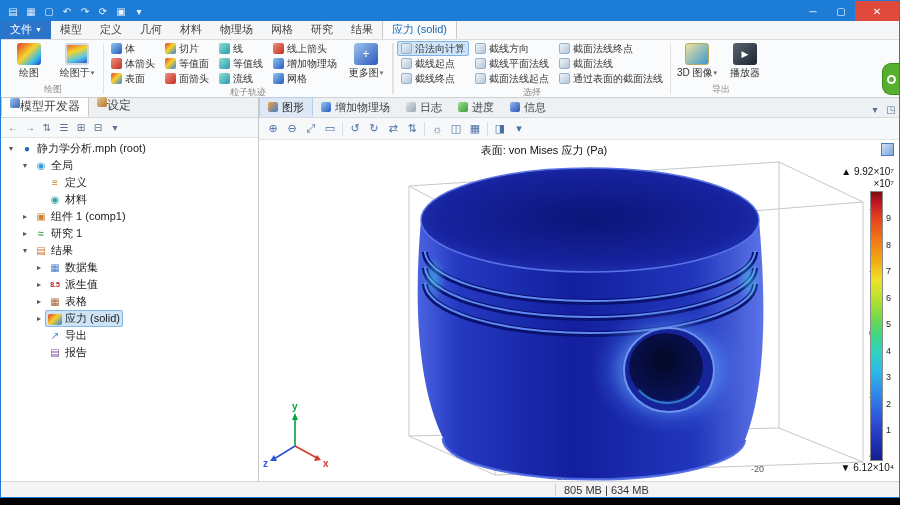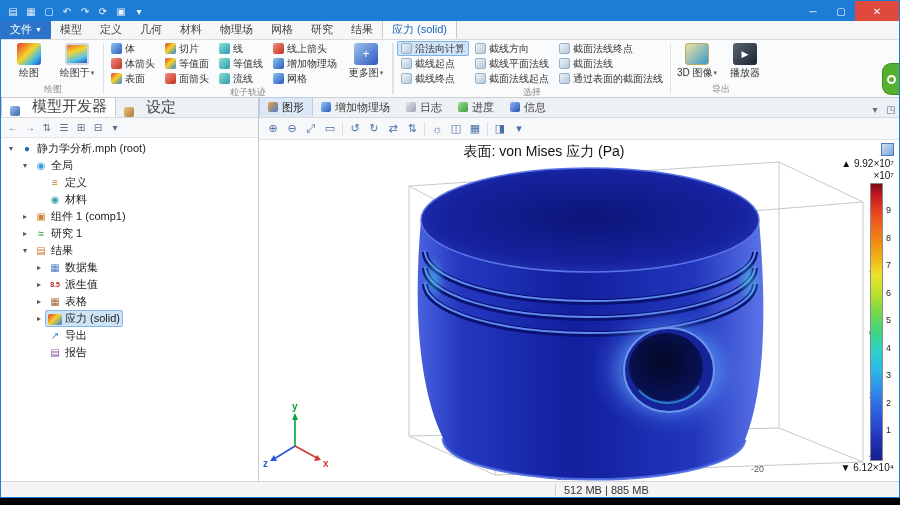--- a/index.html
+++ b/index.html
@@ -53,21 +53,21 @@
   .ic-cut{background:linear-gradient(135deg,#eef3f8,#b4c8da);border:1px solid #9ab0c6}
 
   
   .help-badge{position:absolute;right:0;top:62px;width:17px;height:32px;background:#56b02e;border:1px solid #3d8c1e;border-right:none;border-radius:9px 0 0 9px;z-index:40;cursor:pointer;display:flex;align-items:center;justify-content:center}
   .help-badge .dot{width:9px;height:9px;border:2px solid #fff;border-radius:50%}
 
   
   .main{display:flex;height:383px;background:#fff}
   .leftpanel{width:258px;flex:none;border-right:1px solid #c4c8cc;display:flex;flex-direction:column;background:#fff}
   .panelhead{height:20px;background:#eef1f4;border-bottom:1px solid #d8dbde;display:flex;align-items:flex-end}
-  .ptab{height:20px;display:flex;align-items:flex-end;gap:12px;font-size:15px;color:#444;padding:0 8px;cursor:pointer}
+  .ptab{height:20px;display:flex;align-items:flex-start;gap:0;font-size:12px;color:#444;padding:0 8px;cursor:pointer}
   .ptab.active{background:#fff;border:1px solid #c9c9c9;border-bottom:1px solid #fff}
   .ptab .pic{width:10px;height:10px;border-radius:2px;background:linear-gradient(135deg,#9fc0e8,#3a68b8)}
   .ptab .pic.gear{background:linear-gradient(135deg,#e8c890,#b07830)}
   .ptoolbar{height:20px;background:#f7f8fa;border-bottom:1px solid #e2e4e6;display:flex;align-items:center;gap:1px;padding:0 4px}
   .tic{min-width:16px;height:16px;display:flex;align-items:center;justify-content:center;font-size:10px;color:#5a708c;cursor:pointer;border-radius:2px}
   .tree{flex:1;overflow:hidden;padding-top:2px;font-size:11px;color:#222}
   .trow{height:17px;display:flex;align-items:center;cursor:pointer;white-space:nowrap}
   .trow .tarrow{width:12px;text-align:center;font-size:8px;color:#555}
   .thl{display:flex;align-items:center;padding:0 2px;border:1px solid transparent;border-radius:2px}
   .trow.sel .thl{background:#cfe3f7;border-color:#84b6e8}
@@ -91,26 +91,26 @@
   .gic-log{background:linear-gradient(135deg,#e0e4e8,#9aa4b0)}
   .gic-eval{background:linear-gradient(135deg,#f0c060,#c07820)}
   .gic-prog{background:linear-gradient(135deg,#a0e090,#3a9a40)}
   .gic-info{background:linear-gradient(135deg,#90b8f0,#2a50b8)}
   .gtab-spacer{flex:1}
   .gtoolbar{height:22px;background:#f7f8fa;border-bottom:1px solid #e2e4e6;display:flex;align-items:center;gap:1px;padding:0 5px}
   .gtic{min-width:18px;height:18px;display:flex;align-items:center;justify-content:center;font-size:11px;color:#4a6fa5;cursor:pointer;border-radius:2px}
   .gtsep{width:1px;height:14px;background:#dcdfe2;margin:0 2px}
 
   .canvas{position:relative;flex:1;background:#fff;overflow:hidden}
-  .plot-title{position:absolute;top:3px;left:0;right:70px;text-align:center;font-size:14px;color:#111;z-index:5}
+  .plot-title{position:absolute;top:3px;left:0;right:70px;text-align:center;font-size:11px;color:#111;z-index:5}
   .plot-svg{position:absolute;inset:0}
 
   
   .view-cube{position:absolute;right:5px;top:3px;width:13px;height:13px;border:1px solid #4a7ac0;background:linear-gradient(135deg,#cfe0f5,#7aa6dc);z-index:6;cursor:pointer}
-  .legend{position:absolute;right:5px;top:18px;bottom:8px;width:58px;display:flex;flex-direction:column;align-items:flex-end;z-index:5;font-size:10px;color:#111}
+  .legend{position:absolute;right:5px;top:26px;bottom:8px;width:58px;display:flex;flex-direction:column;align-items:flex-end;z-index:5;font-size:10px;color:#111}
   .lg-max,.lg-min{white-space:nowrap}
   .lg-mult{white-space:nowrap;margin:1px 0}
   .lg-body{flex:1;display:flex;margin:1px 0;align-self:flex-end}
   .lg-bar{width:13px;height:100%;border:1px solid #8a8a8a;background:linear-gradient(to bottom,
     #7a0c12 0%,#c21722 4%,#e8431f 10%,#f07818 18%,#f3ad12 26%,#ede32a 33%,#b8e030 40%,
     #72d948 47%,#3cd687 54%,#2fd2c4 60%,#2db9e8 67%,#2f8ae8 75%,#2f5ce0 83%,#2438c0 91%,#141f8e 100%)}
   .lg-ticks{display:flex;flex-direction:column;justify-content:space-between;padding:22px 0 26px;margin-left:3px;font-size:9px;color:#222;width:8px}
 
   
   .statusbar{height:17px;background:#f4f4f4;border-top:1px solid #d6d6d6;display:flex;align-items:center;font-size:11px;color:#333}
@@ -582,16 +582,16 @@
           </div>
           <div class="lg-min">▼ 6.12×10⁴</div>
         </div>
       </div>
     </div>
   </div>
 
   <div class="statusbar">
     <div class="sb-spacer"></div>
     <div class="sb-div"></div>
-    <span>512 MB | 885 MB</span>
+    <span>805 MB | 634 MB</span>
   </div>
 
 </div>
 
 </body></html>

